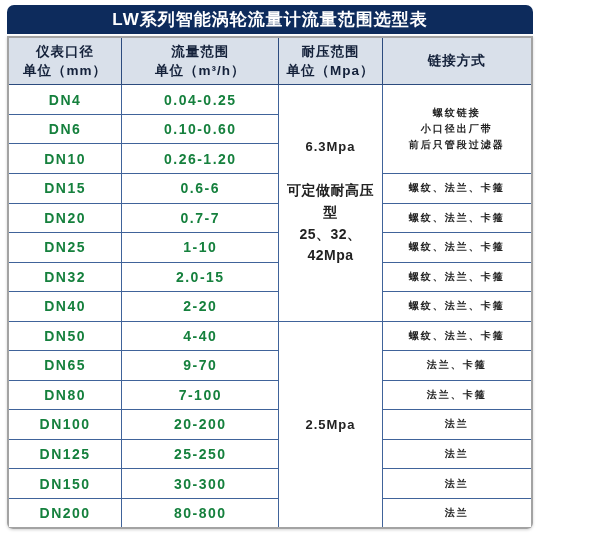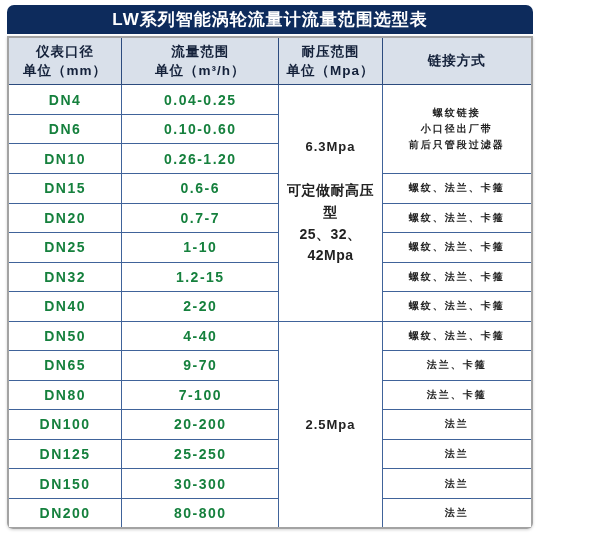--- a/index.html
+++ b/index.html
@@ -125,21 +125,21 @@
             <td class="c-flow">0.7-7</td>
             <td class="c-conn">螺纹、法兰、卡箍</td>
           </tr>
           <tr class="data">
             <td class="c-dn">DN25</td>
             <td class="c-flow">1-10</td>
             <td class="c-conn">螺纹、法兰、卡箍</td>
           </tr>
           <tr class="data">
             <td class="c-dn">DN32</td>
-            <td class="c-flow">1.2-15</td>
+            <td class="c-flow">2.0-15</td>
             <td class="c-conn">螺纹、法兰、卡箍</td>
           </tr>
           <tr class="data">
             <td class="c-dn">DN40</td>
             <td class="c-flow">2-20</td>
             <td class="c-conn">螺纹、法兰、卡箍</td>
           </tr>
           <tr class="data">
             <td class="c-dn">DN50</td>
             <td class="c-flow">4-40</td>

